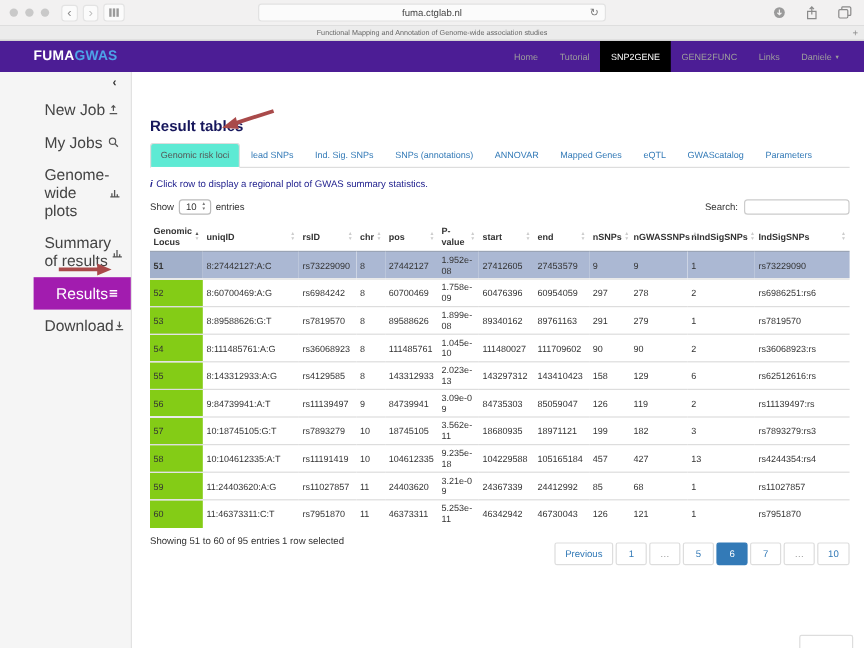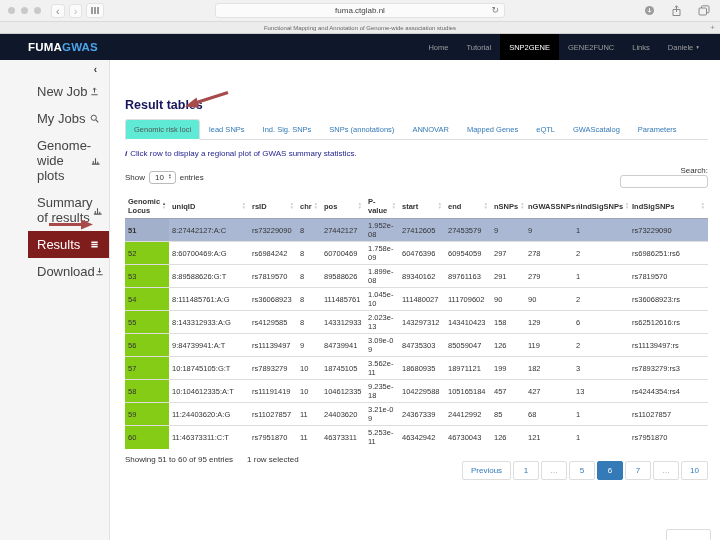--- a/index.html
+++ b/index.html
@@ -18,66 +18,66 @@
   .chrome-btn.panes { display:flex; gap:1.5px; align-items:center; padding:3px 4px; }
   .chrome-btn.panes i { width:1.5px; height:7px; background:#9a9a9a; display:block; }
   .url-field { position:absolute; left:215px; top:3px; width:290px; height:15px; background:#fbfbfb; border:1px solid #e2e2e2; border-radius:3px; font-size:8px; color:#444; display:flex; align-items:center; justify-content:center; }
   .reload { position:absolute; right:5px; top:1px; font-size:9px; color:#777; }
   .chrome-right { position:absolute; right:10px; display:flex; gap:16px; align-items:center; }
   .chrome-right svg { display:block; }
   .tab-bar { height:12px; background:#ececec; border-bottom:1px solid #cfcfcf; position:relative; display:flex; align-items:center; justify-content:center; }
   .tab-title { font-size:6px; color:#666; }
   .new-tab { position:absolute; right:5px; font-size:8px; color:#888; line-height:6px; }
   
-  .site-nav { height:26px; background:#0f172a; display:flex; align-items:center; }
+  .site-nav { height:26px; background:#4c1d95; display:flex; align-items:center; }
   .brand { margin-left:28px; font-size:11.5px; font-weight:bold; letter-spacing:.2px; }
   .brand .fuma { color:#fff; } .brand .gwas { color:#4da3e8; }
   .nav-menu { margin-left:auto; margin-right:12px; display:flex; height:100%; }
   .nav-item { color:#9d9d9d; font-size:7.5px; padding:0 9px; display:flex; align-items:center; cursor:pointer; }
   .nav-item.active { background:#000; color:#fff; }
   .nav-item .caret { margin-left:3px; font-size:5.5px; }
   
   .app { display:flex; height:480px; position:relative; }
   .sidebar { width:110px; background:#f5f5f5; border-right:1px solid #e2e2e2; padding-top:3px; position:relative; }
   .collapse-row { text-align:right; padding:3px 12px 4px; color:#333; font-size:10px; font-weight:bold; line-height:8px; cursor:pointer; }
   .side-item { display:flex; justify-content:space-between; align-items:center; padding:6px 10px 6px 9px; font-size:13px; color:#444; cursor:pointer;margin-left:28px; }
   .side-item .ico { color:#555; display:flex; }
-  .side-item.active { background:#7f1d1d; color:#fff; }
+  .side-item.active { background:#a21caf; color:#fff;justify-content:flex-end; }
   .side-item.active .ico { color:#fff; }
   .side-arrow { position:absolute; left:46px; top:158px; }
   .main { flex:1; position:relative; background:#fff; padding:0 12px 0 15px; }
   .page-title { margin:38px 0 0; font-size:12.5px; font-weight:bold; color:#17175c; }
   .heading-arrow { position:absolute; left:72px; top:29px; }
   .tabs { display:flex; margin-top:7px; border-bottom:1px solid #ddd; }
   .tab { font-size:7.5px; color:#337ab7; padding:5px 8px 5px; border:1px solid transparent; margin-bottom:-1px; border-radius:3px 3px 0 0; cursor:pointer; white-space:nowrap; }
   .tab.active { background:#5eead4; color:#555; border-color:#ddd; border-bottom-color:#fff; }
   .info-line { margin-top:9px; font-size:8px; color:#23238f; }
   .info-line .i-ico { font-style:italic; font-weight:bold; margin-right:3px; }
   .controls { display:flex; justify-content:space-between; align-items:center; margin-top:8px; font-size:8px; color:#333; width:583px; }
   .len-wrap { display:flex; align-items:center; }
   .len-select { display:inline-flex; align-items:center; border:1px solid #bbb; border-radius:3px; height:13px; padding:0 3px 0 5px; margin:0 4px; background:#fff; cursor:pointer; }
   .len-select .stepper { display:flex; flex-direction:column; margin-left:4px; font-size:3.8px; line-height:3.4px; color:#777; }
-  .search-wrap { display:flex; align-items:flex-end;flex-direction:column; }
+  .search-wrap { display:flex; align-items:center; }
   .search-wrap input { width:88px; height:13px; border:1px solid #ccc; border-radius:3px; margin-left:5px; outline:none; font-size:8px; padding:0 3px; }
   
   table.rt { table-layout:fixed; width:583px; border-collapse:collapse; margin-top:6px; }
   .rt th { font-size:7.5px; font-weight:bold; color:#333; padding:3px 3px; border-bottom:1px solid #9aa4b5; vertical-align:middle; text-align:left; }
   .rt th .thx { display:flex; justify-content:space-between; align-items:center; }
   .sorters { display:flex; flex-direction:column; font-size:4.2px; line-height:3.6px; color:#ccc; margin-left:2px; }
   .sorters .on { color:#555; }
   .rt td { font-size:7.5px; color:#333; padding:2px 3px; height:23px; line-height:9px; border-top:1px solid #ddd; overflow:hidden; white-space:nowrap; }
   .rt td.c5 { white-space:normal; word-break:break-all; }
   .rt tbody td.c0 { background:#84cc16; }
   .rt tr.selected td { background:#abb8d3; }
   .rt tr.selected td.c0 { background:#a2b0cb;font-weight:bold; }
   .rt tbody tr { cursor:pointer; }
   
   .table-footer { display:flex; justify-content:space-between; align-items:flex-start; margin-top:6px; width:583px; }
   .showing { font-size:8px; color:#333; }
-  .showing .sel { margin-left:14px; }
+  .showing .sel { margin-left:2px; }
   .pagination { display:flex; gap:2px; margin-top:6px; }
   .page-btn { min-width:26px; padding:4px 8px; border:1px solid #ddd; border-radius:2px; color:#337ab7; font-size:8px; text-align:center; background:#fff; cursor:pointer; }
   .page-btn.active { background:#337ab7; border-color:#337ab7; color:#fff; }
   .page-btn.disabled { color:#999; cursor:default; }
   .partial-next { position:absolute; left:556px; top:469px; width:45px; height:22px; border:1px solid #ddd; border-radius:2px; background:#fff; }
 </style>
 </head>
 <body>
 
 <div class="browser-top">

